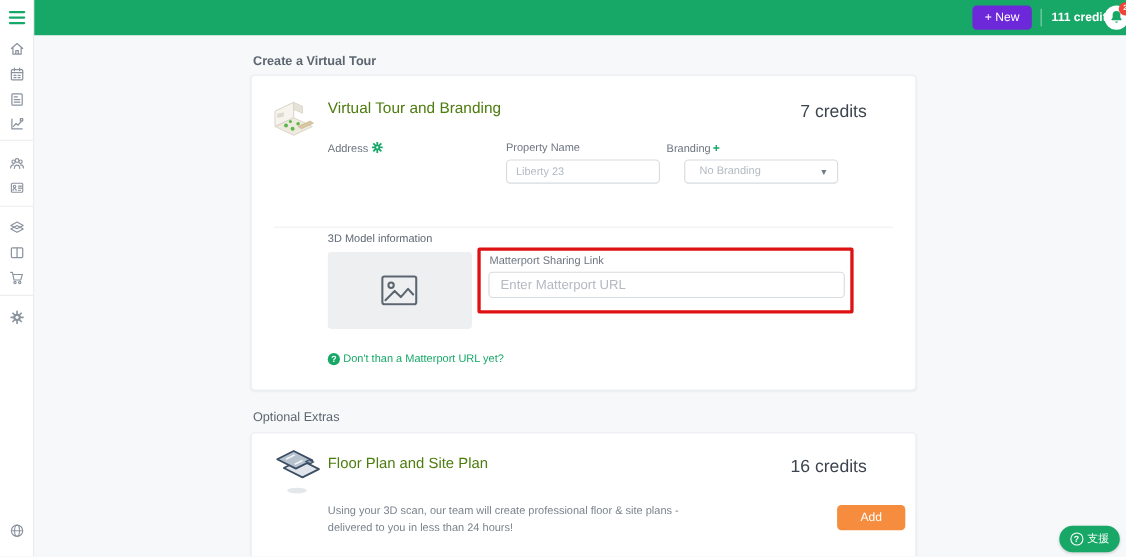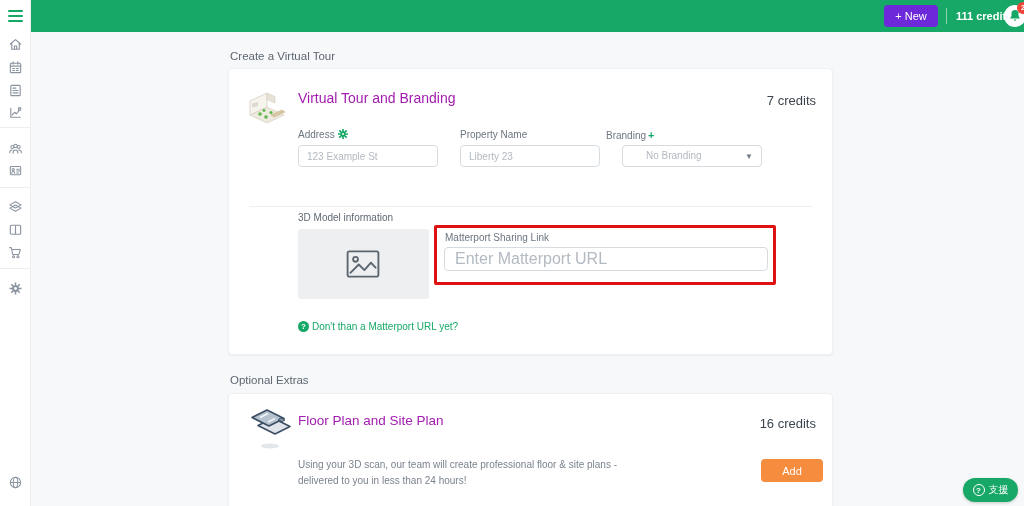--- a/index.html
+++ b/index.html
@@ -18,45 +18,45 @@
   
   .header { position:absolute; left:31px; top:0; width:993px; height:32px; background:#17a867; }
   .new-btn { position:absolute; left:853px; top:5px; width:54px; height:22px; background:#6d28d9; border:none; border-radius:4px; color:#fff; font-size:11px; font-family:inherit; cursor:pointer; }
   .hdr-div { position:absolute; left:915px; top:8px; width:1px; height:16px; background:rgba(255,255,255,.5); }
   .hdr-credits { position:absolute; left:925px; top:10px; color:#fff; font-size:11px; font-weight:bold; cursor:pointer; }
   .bell-wrap { position:absolute; left:973px; top:5px; width:22px; height:22px; background:#fff; border-radius:50%; cursor:pointer; }
   .bell-wrap svg { position:absolute; left:5px; top:4px; }
   .bell-badge { position:absolute; right:-3px; top:-3px; width:12px; height:12px; background:#f04438; border-radius:50%; color:#fff; font-size:7px; line-height:12px; text-align:center; font-weight:bold; }
 
   
-  .page-title { position:absolute; left:230px; top:50px; font-size:11.5px; color:#5d6670; }
+  .page-title { position:absolute; left:230px; top:50px; font-size:11.5px; color:#5d6670;font-weight:bold; }
   .card { position:absolute; left:228px; width:605px; background:#fff; border:1px solid #eef0f2; border-radius:4px; box-shadow:0 1px 2px rgba(16,24,40,.05); }
   .card1 { top:68px; height:287px; }
   .card2 { top:393px; height:140px; }
 
   .svc-icon { position:absolute; }
-  .card-title { position:absolute; left:69px; font-size:14px; color:#a21caf; }
-  .card-credits { position:absolute; right:16px; font-size:13px; color:#3c454f; }
+  .card-title { position:absolute; left:69px; font-size:14px; color:#4d7c0f; }
+  .card-credits { position:absolute; right:44px; font-size:16px; color:#3c454f; }
 
   .fld-label { position:absolute; top:60px; font-size:10px; color:#6d7580; }
   .fld-label .plus { color:#17a867; font-weight:bold; font-size:11px; margin-left:2px; }
   .gear-mini { display:inline-block; vertical-align:-1px; margin-left:3px; }
   .txt-input { position:absolute; top:76px; width:140px; height:22px; border:1px solid #d6dbe0; border-radius:4px; background:#fff; font-family:inherit; font-size:10px; color:#3c454f; padding:0 8px; outline:none; }
   .txt-input::placeholder { color:#b3bac2; }
-  .select-box { position:absolute; left:393px; top:76px; width:140px; height:22px; border:1px solid #d6dbe0; border-radius:4px; background:#fff; font-size:10px; color:#b3bac2; line-height:20px; padding:0 23px; cursor:pointer; }
+  .select-box { position:absolute; left:393px; top:76px; width:140px; height:22px; border:1px solid #d6dbe0; border-radius:4px; background:#fff; font-size:10px; color:#b3bac2; line-height:20px; padding:0 13px; cursor:pointer; }
   .select-box .caret { position:absolute; right:8px; top:0; color:#707a85; font-size:8px; line-height:22px; }
 
   .c1-divider { position:absolute; left:20px; right:20px; top:137px; height:1px; background:#edf0f2; }
   .model-label { position:absolute; left:69px; top:143px; font-size:10px; color:#5f6873; }
   .img-box { position:absolute; left:69px; top:160px; width:131px; height:70px; background:#edeff1; border-radius:3px; }
   .img-box svg { position:absolute; left:48px; top:21px; }
 
   .red-box { position:absolute; left:205px; top:156px; width:342px; height:60px; border:3px solid #de1212; border-radius:2px; background:#fff; }
   .mp-label { position:absolute; left:8px; top:4px; font-size:10px; color:#6d7580; }
-  .mp-input { position:absolute; left:7px; top:19px; width:324px; height:24px; border:1px solid #d6dbe0; border-radius:4px; font-family:inherit; font-size:16px; padding:0 10px; outline:none; }
+  .mp-input { position:absolute; left:7px; top:19px; width:324px; height:24px; border:1px solid #d6dbe0; border-radius:4px; font-family:inherit; font-size:12px; padding:0 10px; outline:none; }
   .mp-input::placeholder { color:#b3bac2; }
 
   .help-link { position:absolute; left:69px; top:252px; font-size:10px; color:#17a867; cursor:pointer; display:flex; align-items:center; gap:3px; }
   .q-icon { display:inline-block; width:11px; height:11px; background:#17a867; border-radius:50%; color:#fff; font-size:8px; font-weight:bold; line-height:11px; text-align:center; }
 
   .extras-title { position:absolute; left:230px; top:374px; font-size:11.5px; color:#5d6670; }
   .desc { position:absolute; left:69px; top:63px; width:345px; font-size:10px; line-height:1.55; color:#7b838d; }
   .add-btn { position:absolute; left:532px; top:65px; width:62px; height:23px; background:#f68c3d; border:none; border-radius:4px; color:#fff; font-size:11px; font-family:inherit; cursor:pointer; }
 
   .support-btn { position:absolute; left:963px; top:478px; width:55px; height:24px; background:#17a867; border:none; border-radius:13px; color:#fff; font-size:10px; font-family:inherit; cursor:pointer; display:flex; align-items:center; justify-content:center; gap:4px; box-shadow:0 1px 3px rgba(0,0,0,.2); z-index:9; }
@@ -191,21 +191,20 @@
     <div class="fld-label" style="left:69px"><span>Address</span><svg class="gear-mini" width="10" height="10" viewBox="0 0 12 12">
           <g stroke="#17a867" stroke-width="2">
             <path d="M6 0v12M0 6h12M1.6 1.6l8.8 8.8M10.4 1.6l-8.8 8.8"></path>
           </g>
           <circle cx="6" cy="6" r="3" fill="#17a867"></circle>
           <circle cx="6" cy="6" r="1.2" fill="#fff"></circle>
         </svg></div>
     <div class="fld-label" style="left:231px">Property Name</div>
     <div class="fld-label" style="left:377px"><span>Branding</span><span class="plus">+</span></div>
 
-    <input class="txt-input" style="left: 69px;" type="text" placeholder="123 Example St">
     <input class="txt-input" style="left: 231px;" type="text" placeholder="Liberty 23">
     <div class="select-box">
       <span>No Branding</span>
       <span class="caret">▼</span>
     </div>
 
     <div class="c1-divider"></div>
     <div class="model-label">3D Model information</div>
 
     <div class="img-box">

